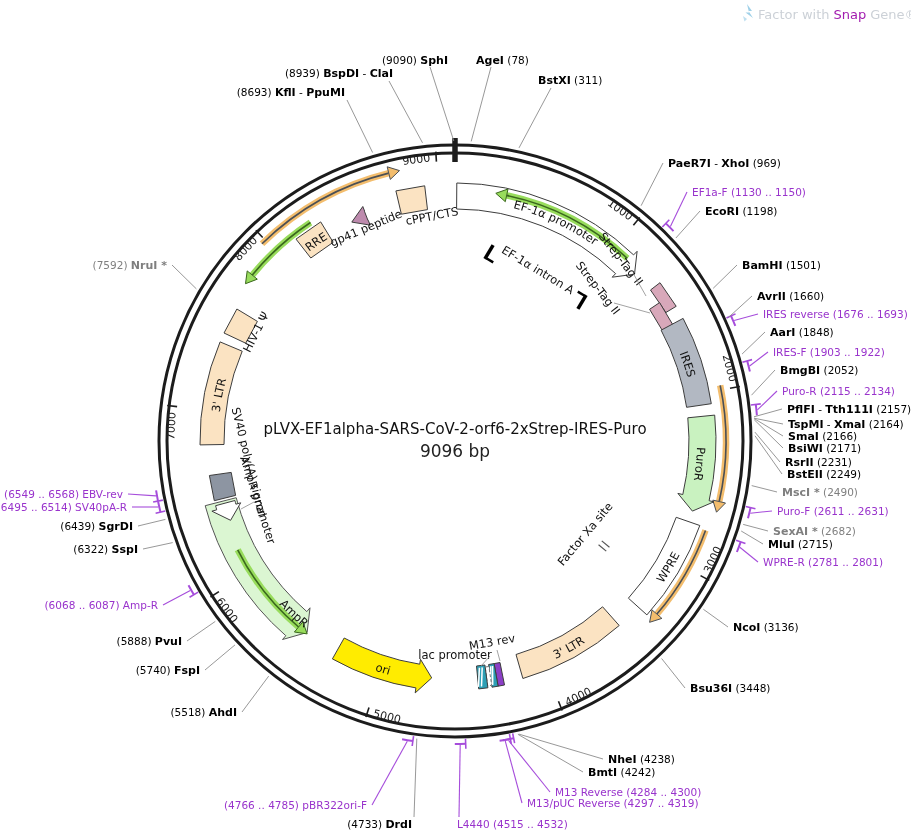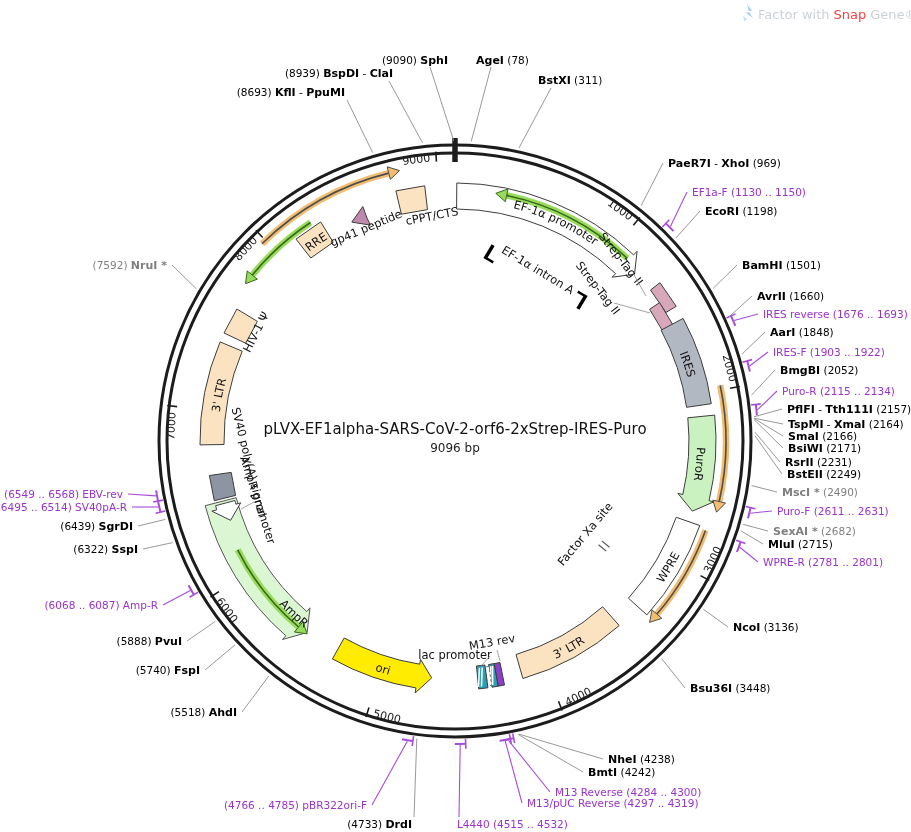--- a/index.html
+++ b/index.html
@@ -3,24 +3,24 @@
 <meta charset="utf-8">
 <style>
   html,body{margin:0;padding:0;background:#fff;}
   #stage{position:relative;width:911px;height:832px;background:#fff;overflow:hidden;
          font-family:"DejaVu Sans",sans-serif;}
   #map-holder{position:absolute;left:0;top:0;width:911px;height:832px;}
   svg text{font-family:"DejaVu Sans",sans-serif;}
   #center-title{position:absolute;left:455px;top:420px;transform:translateX(-50%);
     font-size:15px;font-weight:normal;color:#111;white-space:nowrap;}
   #center-sub{position:absolute;left:455px;top:441px;transform:translateX(-50%);
-    font-size:12px;color:#222;white-space:nowrap;}
+    font-size:17px;color:#222;white-space:nowrap;}
   #watermark{position:absolute;left:741px;top:4px;font-size:13px;color:#ccd1d7;
     white-space:nowrap;display:flex;align-items:center;gap:4px;}
-  #watermark .brand-red{color:#ef4444;}
+  #watermark .brand-red{color:#a21caf;}
   #watermark .wm-logo{display:inline-block;}
 </style>
 </head>
 <body>
 
 <div id="stage">
   <div id="map-holder"><svg width="911" height="832" viewBox="0 0 911 832">
         <circle cx="455" cy="441" r="296" fill="none" stroke="#1c1c1c" stroke-width="3"></circle>
         <circle cx="455" cy="441" r="288" fill="none" stroke="#1c1c1c" stroke-width="3"></circle>
         <g>

